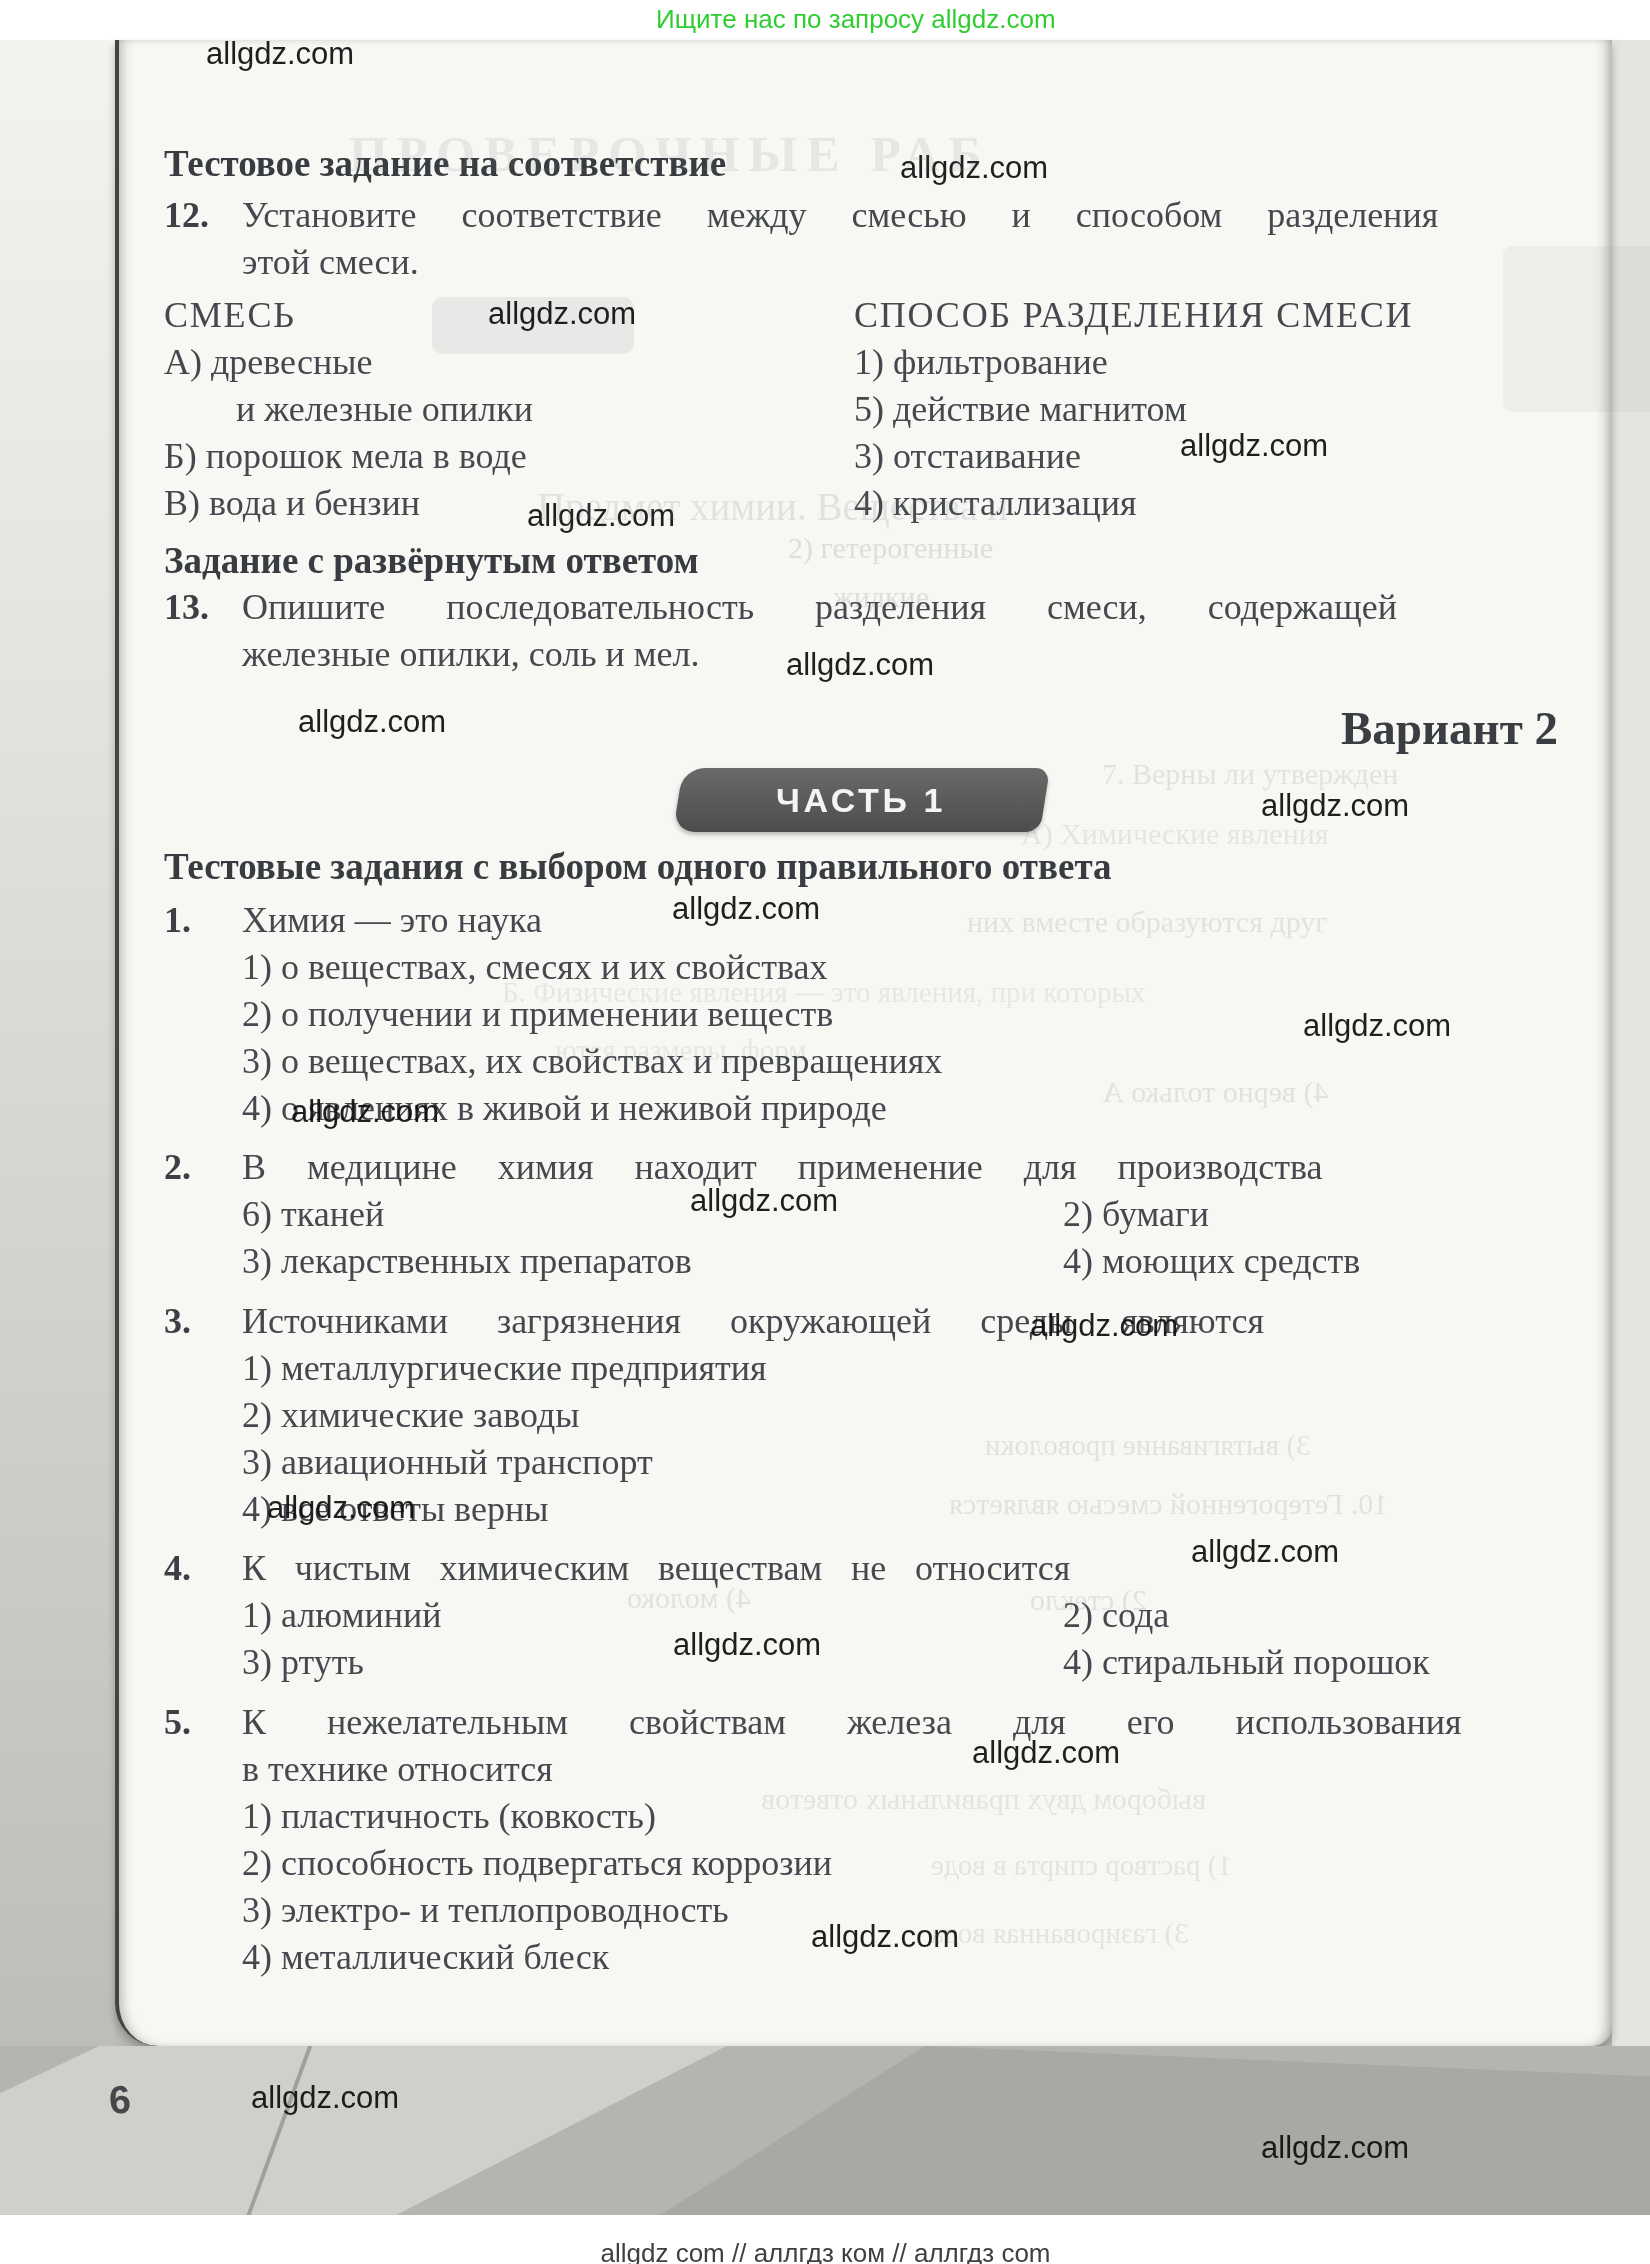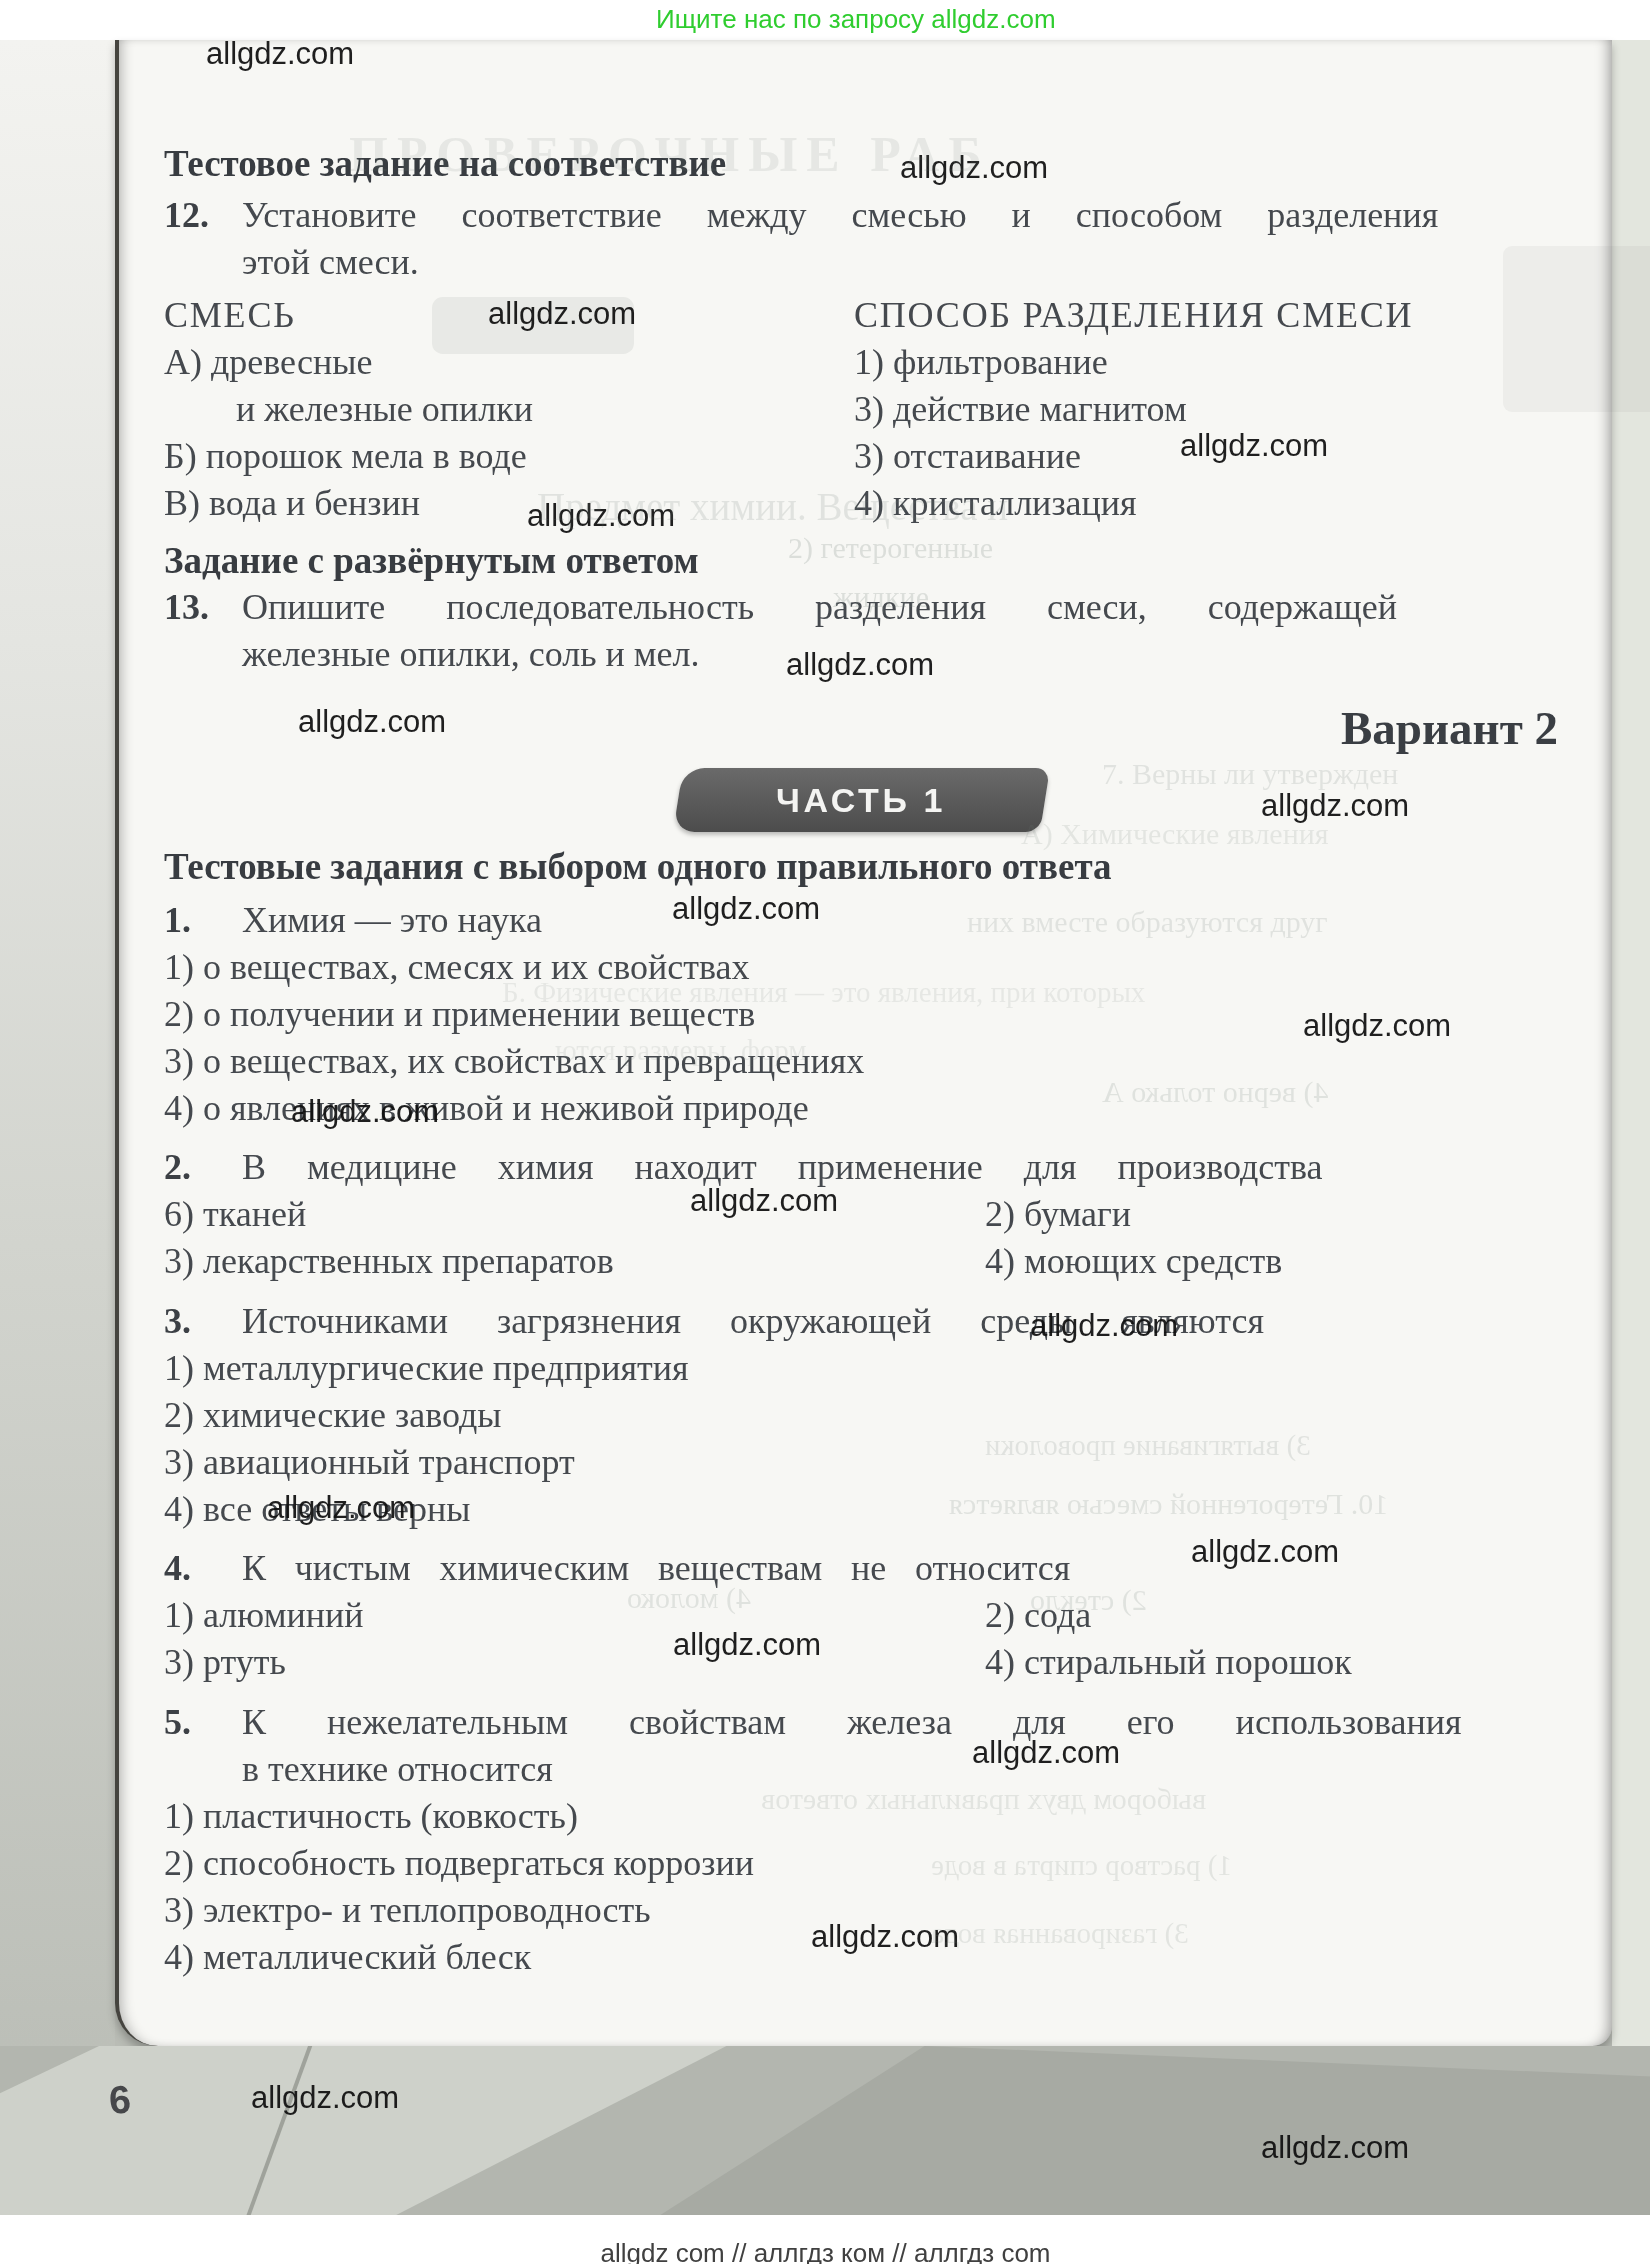--- a/index.html
+++ b/index.html
@@ -42,21 +42,21 @@
   .content{
     position:relative;z-index:2;
     padding:100px 54px 0 45px;
     font-size:36px;line-height:47px;color:#45494e;
   }
   .sec-title{font-weight:700;color:#383c41;font-size:37px;margin:0 0 5.4px 0;}
   .sec-title2{font-weight:700;color:#383c41;font-size:37px;margin:10.7px 0 0 0;}
   .qrow{position:relative;}
   .qnum{display:inline-block;width:78px;font-weight:700;color:#3c4045;}
   .cont{margin-left:78px;}
-  .opts{}
+  .opts{margin-left:78px;}
   .orow{position:relative;}
   .oright{position:absolute;left:821px;top:0;white-space:nowrap;}
   .mrow{position:relative;}
   .mright{position:absolute;left:690px;top:0;white-space:nowrap;}
   .mhead{letter-spacing:1.8px;}
   .m-ind{margin-left:72px;}
   .match{margin-top:5.4px;}
   .ws-s{word-spacing:19.7px;}
   .ws-m{word-spacing:36px;}
   .ws-m2{word-spacing:40px;}
@@ -145,21 +145,21 @@
         <div class="mrow">
           <span class="mhead">СМЕСЬ</span>
           <span class="mright mhead">СПОСОБ РАЗДЕЛЕНИЯ СМЕСИ</span>
         </div>
         <div class="mrow">
           <span>А) древесные</span>
           <span class="mright">1) фильтрование</span>
         </div>
         <div class="mrow">
           <span class="m-ind">и железные опилки</span>
-          <span class="mright">3) действие магнитом</span>
+          <span class="mright">5) действие магнитом</span>
         </div>
         <div class="mrow">
           <span>Б) порошок мела в воде</span>
           <span class="mright">3) отстаивание</span>
         </div>
         <div class="mrow">
           <span>В) вода и бензин</span>
           <span class="mright">4) кристаллизация</span>
         </div>
       </div>

